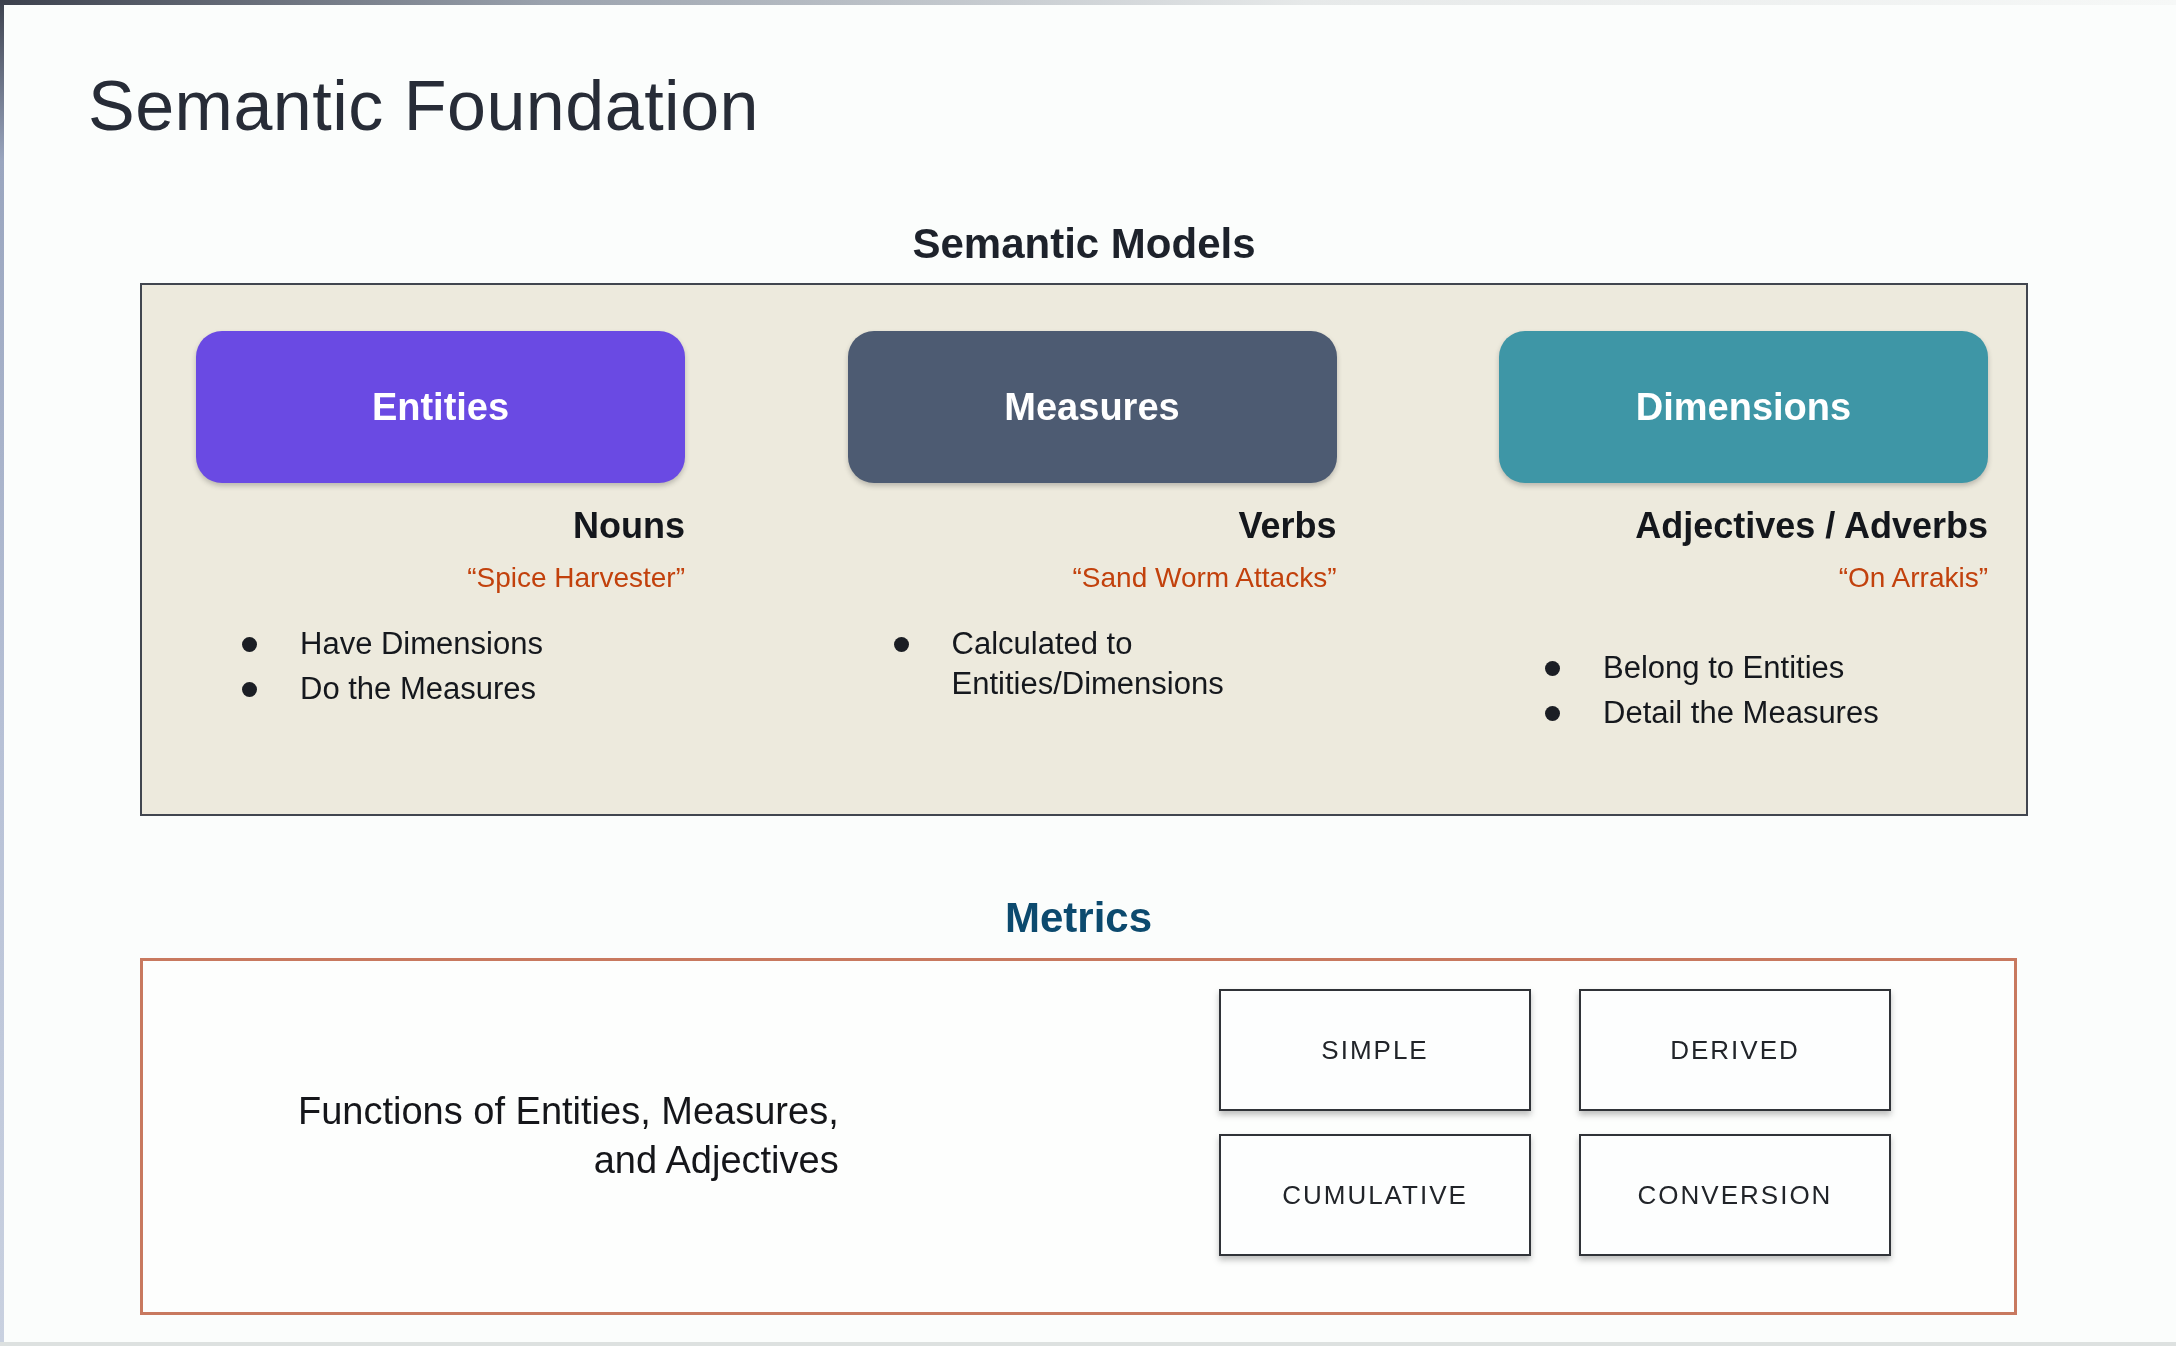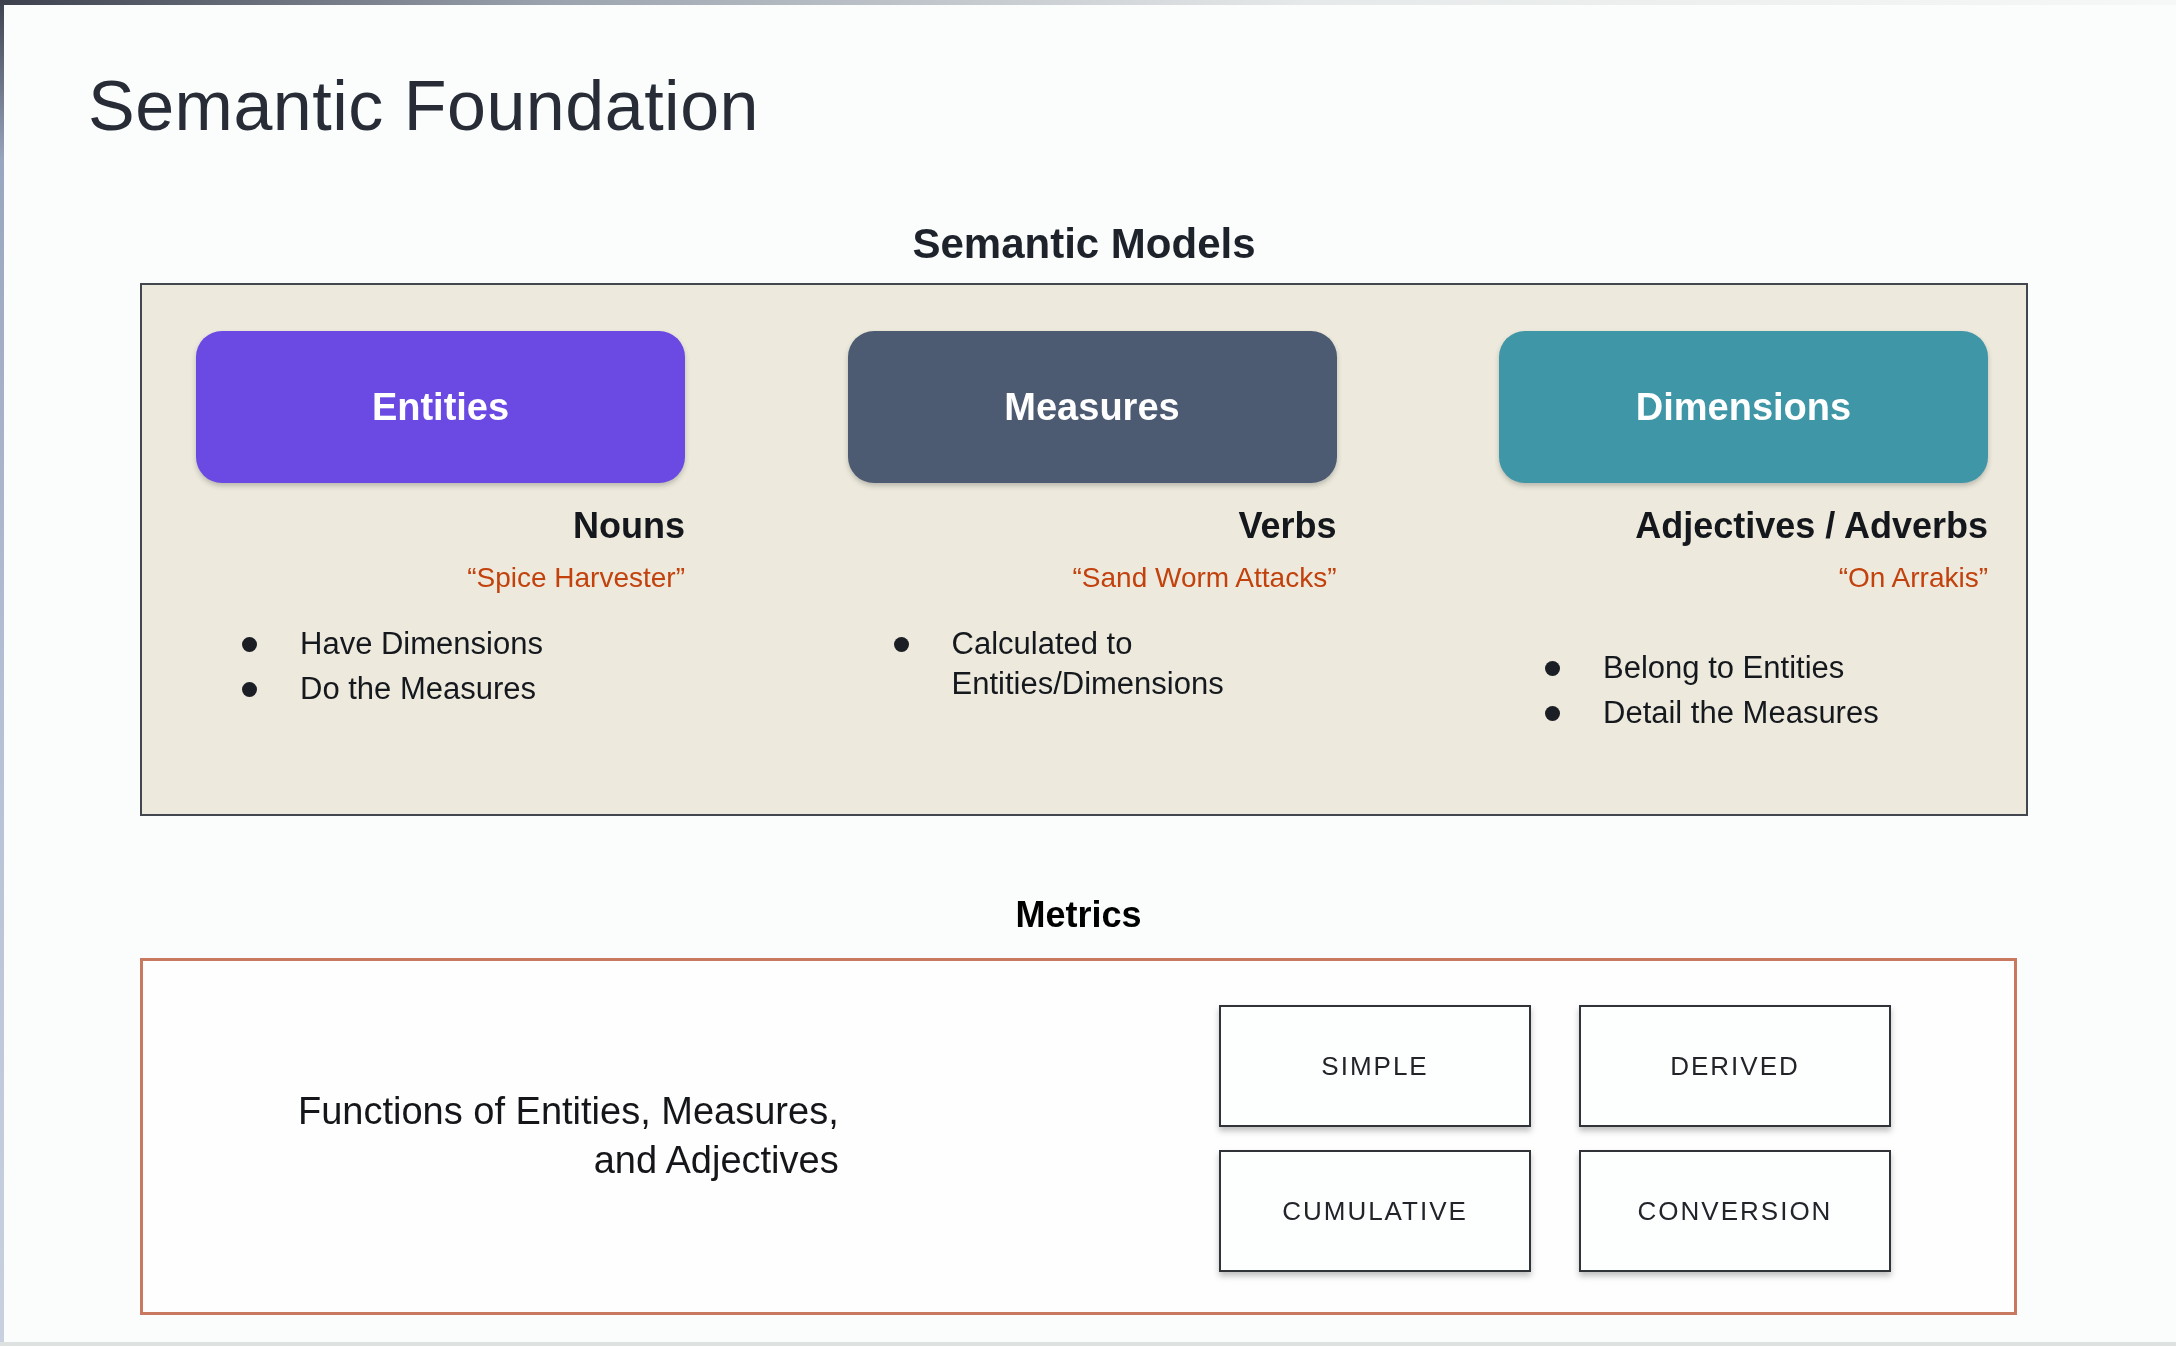--- a/index.html
+++ b/index.html
@@ -72,33 +72,33 @@
     color: #15181d;
   }
   .bullets li::before {
     content: ""; position: absolute; left: 6px; top: 13px;
     width: 15px; height: 15px; border-radius: 50%; background: #1b1e24;
   }
   .col-1 .bullets li { max-width: 300px; }
 
   .m-heading {
     position: absolute; left: 140px; top: 894px; width: 1877px;
-    text-align: center; font-size: 36px; font-weight: 700; color: #000000;
+    text-align: center; font-size: 42px; font-weight: 700; color: #0c4a6e;
   }
   .m-panel {
     position: absolute; left: 140px; top: 958px;
     width: 1877px; height: 357px; box-sizing: border-box;
     border: 3px solid #c8795f; background: #fdfefd;
   }
   .m-desc {
     position: absolute; left: 155px; top: 126px;
     font-size: 38px; line-height: 1.28; color: #15161a; text-align: right;
   }
   .m-grid {
-    position: absolute; left: 1076px; top: 44px;
+    position: absolute; left: 1076px; top: 28px;
     display: grid; grid-template-columns: 312px 312px;
     column-gap: 48px; row-gap: 23px; border-radius: 14px;
   }
   .m-box {
     height: 122px; box-sizing: border-box;
     border: 2px solid #303338; background: #fdfefe;
     display: flex; align-items: center; justify-content: center;
     font-size: 26px; letter-spacing: 2px; color: #212429;
     box-shadow: 0 4px 6px rgba(90,90,90,0.38);
   }

